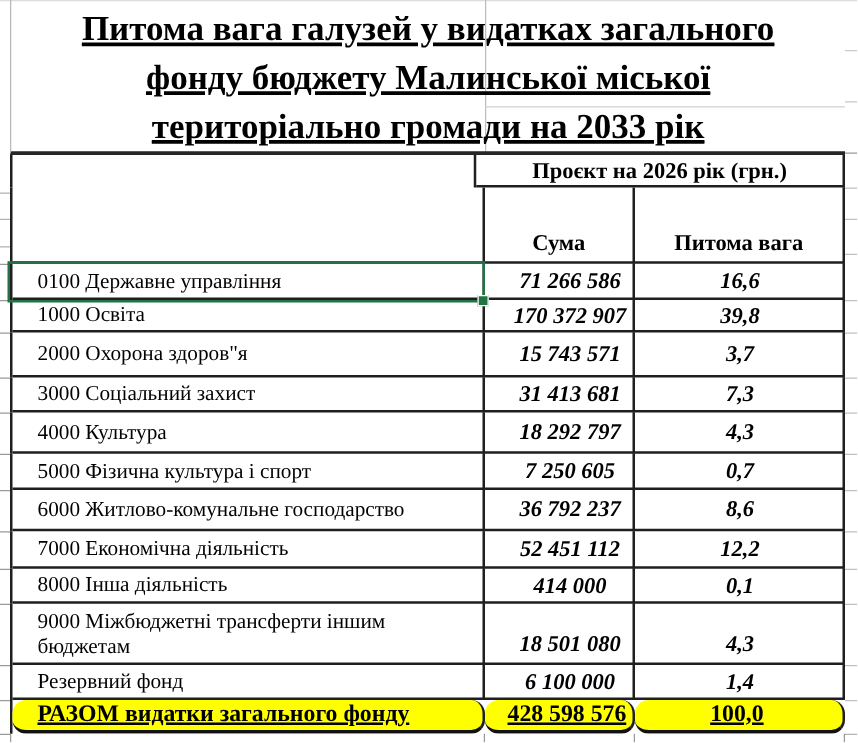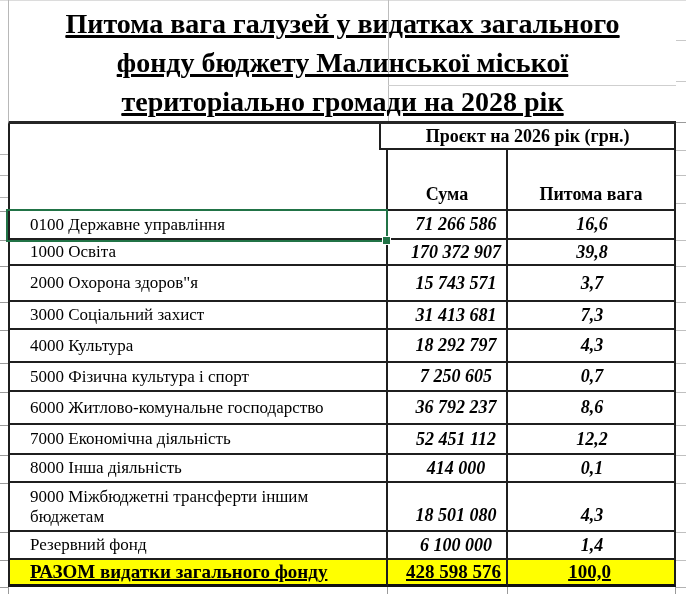--- a/index.html
+++ b/index.html
@@ -52,21 +52,21 @@
   .hdr1 .spacer { box-sizing:border-box; width:378px; border-right:2px solid #1f1f1f; }
   .hdr1 .group  { box-sizing:border-box; width:300px; display:flex; align-items:center; justify-content:center;
                   border-right:2px solid #1f1f1f; border-bottom:2px solid #1f1f1f;
                   font-weight:bold; font-size:18px; }
   .hdr2 { height:61px; }
   .hdr2 .cell { align-items:flex-end; padding-bottom:4px; font-weight:bold; font-size:18px; }
   .hdr2 .c3 { padding-right:0; }
 
   .vbottom { align-items:flex-end; padding-bottom:4px; }
 
-  .total .cell { background:#ffff00; border-bottom:3px solid #111; }
+  .total .cell { background:#ffff00; border-bottom:3px solid #111;border-radius:11px; }
   .total .c1 { font-weight:bold; font-size:19px; text-decoration:underline; text-decoration-thickness:2px; }
   .total .tval { font-weight:bold; font-style:normal; font-size:19px;
                  text-decoration:underline; text-decoration-thickness:2px;padding-left:13px; }
 
   .strip { display:flex; box-sizing:border-box; height:7px; border-left:1px solid #9a9a9a; }
   .strip > div { box-sizing:border-box; border-right:1px solid #9a9a9a; }
   .s1 { width:379px; } .s2 { width:120px; } .s3 { width:168px; }
 
   .selection {
     position:absolute; left:6px; top:209px; width:378px; height:29px;
@@ -85,21 +85,21 @@
   <div class="vline-title"></div>
   <div class="hline-title"></div>
   <div class="gutter-stubs"></div>
   <div class="right-stubs"></div>
 
   <div class="table">
 
     <div class="title">
       <div>Питома вага галузей у видатках загального</div>
       <div>фонду  бюджету Малинської міської</div>
-      <div>територіально громади на 2028 рік</div>
+      <div>територіально громади на 2033 рік</div>
     </div>
 
     <div class="row hdr1">
       <div class="spacer"></div>
       <div class="group">Проєкт на 2026 рік (грн.)</div>
     </div>
 
     <div class="row hdr2">
       <div class="cell c1"></div>
       <div class="cell c2">Сума</div>

